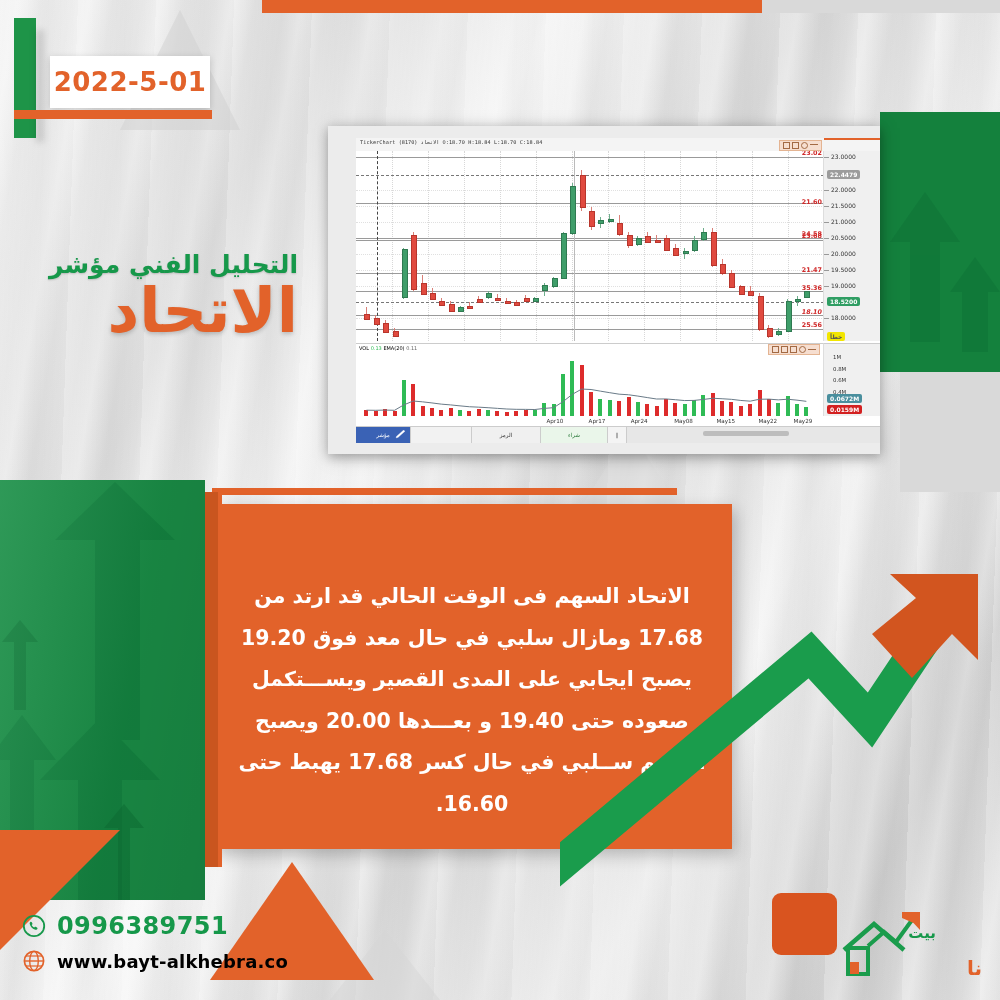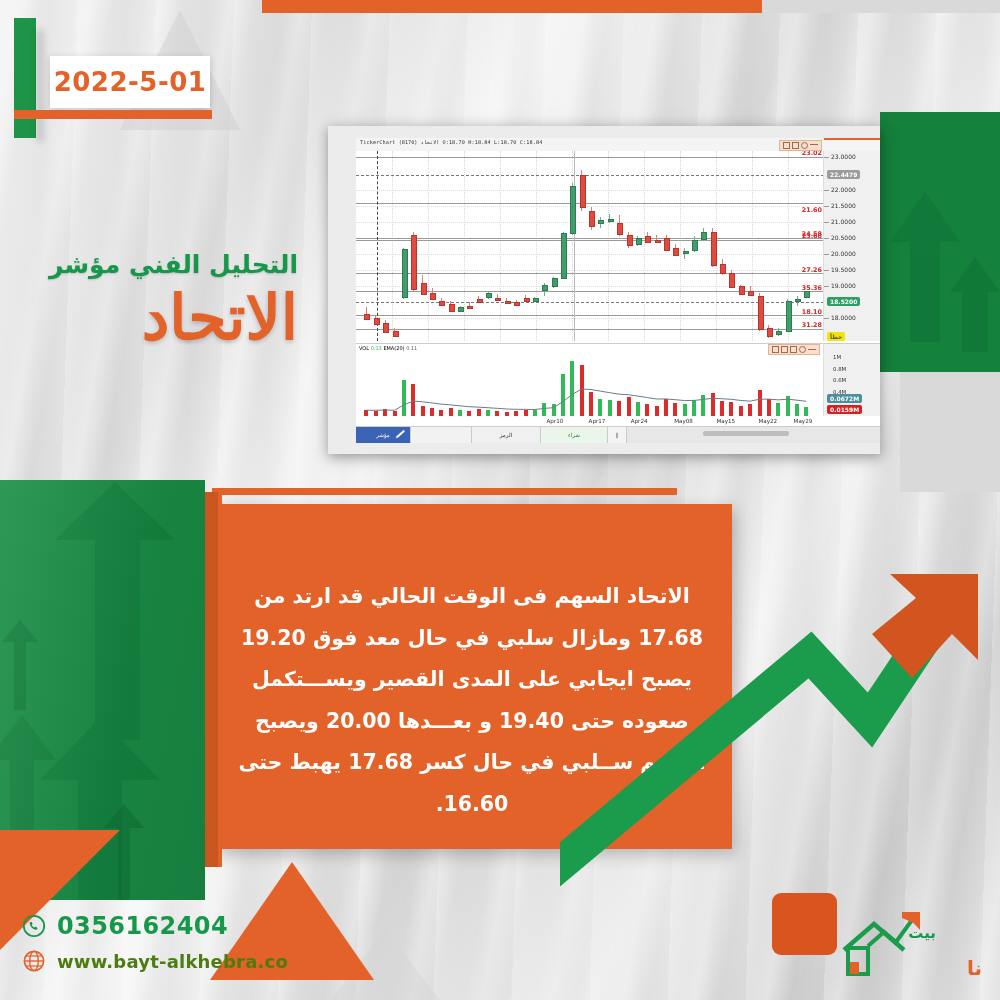--- a/index.html
+++ b/index.html
@@ -37,22 +37,22 @@
   
   .date-card{position:absolute;left:50px;top:56px;width:160px;height:52px;background:#fff;
     box-shadow:0 2px 7px rgba(0,0,0,.17);display:flex;align-items:center;justify-content:center;}
   .date-card span{color:#e2622a;font-size:26px;font-weight:bold;letter-spacing:.5px;}
   .date-underline{position:absolute;left:14px;top:110px;width:198px;height:9px;background:#e2622a;}
 
   
   .title-wrap{position:absolute;right:702px;top:252px;text-align:right;direction:rtl;}
   .title-sub{color:#16984a;font-size:25px;font-weight:bold;line-height:1;
     text-shadow:0 1px 2px rgba(0,0,0,.18);white-space:nowrap;}
-  .title-main{color:#e2622a;font-size:62px;font-weight:bold;line-height:1.02;margin-top:10px;
-    text-shadow:0 2px 4px rgba(0,0,0,.2);white-space:nowrap;font-family:Liberation Serif, serif;}
+  .title-main{color:#e2622a;font-size:62px;font-weight:bold;line-height:1.02;margin-top:2px;
+    text-shadow:0 2px 4px rgba(0,0,0,.2);white-space:nowrap;}
 
   
   .pan-green-r{position:absolute;left:880px;top:112px;width:120px;height:260px;background:#14813d;}
   .pan-orange-r{position:absolute;left:900px;top:372px;width:100px;height:120px;background:#d9d9d9;}
   .strip-orange-r{position:absolute;left:862px;top:126px;width:11px;height:236px;background:#e2622a;}
 
   
   .chart-shadow{position:absolute;left:330px;top:128px;width:552px;height:330px;
     background:rgba(0,0,0,.16);filter:blur(9px);}
   .chart-frame{position:absolute;left:328px;top:126px;width:552px;height:328px;background:#ececec;
@@ -147,21 +147,21 @@
     border-left:82px solid transparent;border-right:82px solid transparent;border-bottom:118px solid #e2622a;}
   .tri-orange-small{position:absolute;left:0px;top:830px;width:0;height:0;
     border-left:0 solid transparent;border-right:120px solid transparent;border-top:120px solid #e2622a;}
   .sq-orange{position:absolute;left:772px;top:893px;width:65px;height:62px;background:#d9541f;border-radius:9px;}
 
   
   .footer{position:absolute;left:22px;bottom:18px;}
   .f-row{display:flex;align-items:center;gap:11px;margin-bottom:9px;}
   .f-ic{width:24px;height:24px;flex:0 0 24px;}
   .f-phone{color:#16984a;font-size:24px;font-weight:bold;letter-spacing:.4px;}
-  .f-site{color:#4d7c0f;font-size:18px;font-weight:bold;letter-spacing:.2px;text-align:center;}
+  .f-site{color:#000000;font-size:18px;font-weight:bold;letter-spacing:.2px;text-align:center;}
 
   
   .logo{position:absolute;right:12px;bottom:12px;width:148px;height:92px;}
   .logo-ar{color:#16984a;font-size:34px;font-weight:bold;direction:rtl;position:absolute;right:4px;bottom:12px;
     text-shadow:0 1px 2px rgba(0,0,0,.15);}
   .logo-small{color:#16984a;font-size:15px;font-weight:bold;direction:rtl;position:absolute;right:52px;bottom:46px;}
   .logo-na{color:#e2622a;font-size:20px;font-weight:bold;position:absolute;right:6px;bottom:8px;}
 </style>
 </head>
 <body>
@@ -235,34 +235,34 @@
           <div class="gridh" style="top: 70.8475px;"></div>
           <div class="gridh" style="top: 86.9492px;"></div>
           <div class="gridh" style="top: 103.051px;"></div>
           <div class="gridh" style="top: 119.153px;"></div>
           <div class="gridh" style="top: 135.254px;"></div>
           <div class="gridh" style="top: 167.458px;"></div>
           <div class="lvl" style="top: 5.79661px;"></div>
           <div class="lbl-red" style="top: -1.70339px; text-align: right;">23.02</div>
           <div class="lvl dash" style="top: 24.2202px;"></div>
           <div class="lvl" style="top: 51.5254px;"></div>
-          <div class="lbl-red" style="top: 55px;">21.60</div>
+          <div class="lbl-red" style="top: 47px;">21.60</div>
           <div class="lvl" style="top: 86.9492px;"></div>
           <div class="lbl-red" style="top: 79.4492px;">24.58</div>
           <div class="lvl" style="top: 88.8814px;"></div>
           <div class="lbl-red" style="top: 81.3814px;">23.68</div>
           <div class="lvl" style="top: 122.373px;"></div>
-          <div class="lbl-red" style="top: 114.873px;">27.26</div>
+          <div class="lbl-red" style="top: 114.873px;">21.47</div>
           <div class="lvl" style="top: 140.407px;"></div>
           <div class="lbl-red" style="top: 132.907px;">35.36</div>
           <div class="lvl dash" style="top: 150.712px;"></div>
           <div class="lvl" style="top: 164.237px;"></div>
-          <div class="lbl-red" style="top: 156.737px;">18.10</div>
+          <div class="lbl-red" style="top: 156.737px; font-style: italic;">18.10</div>
           <div class="lvl" style="top: 177.763px;"></div>
-          <div class="lbl-red" style="top: 170.263px;">31.28</div>
+          <div class="lbl-red" style="top: 170.263px;">25.56</div>
           <div class="cursorline" style="left: 21.06px;"></div>
           <div class="cursorline2" style="left: 217.62px;"></div>
           <div class="cdl dn" style="left: 8.424px; top: 0px; height: 190px;">
             <div class="wick" style="top: 156.186px; height: 12.8814px;"></div>
             <div class="body" style="top: 162.627px; height: 4.83051px;"></div>
           </div>
           <div class="cdl dn" style="left: 17.784px; top: 0px; height: 190px;">
             <div class="wick" style="top: 164.237px; height: 9.66102px;"></div>
             <div class="body" style="top: 167.458px; height: 4.83051px;"></div>
           </div>
@@ -616,21 +616,21 @@
   <div class="sq-orange"></div>
   <div class="tri-orange-small"></div>
   <div class="tri-orange-big"></div>
 
   <div class="footer">
     <div class="f-row">
       <svg class="f-ic" viewBox="0 0 24 24">
         <circle cx="12" cy="12" r="10.2" fill="none" stroke="#16984a" stroke-width="1.8"></circle>
         <path d="M8.6 7.8c.5-.2 1 0 1.2.5l.6 1.3c.15.35.05.7-.2.95l-.5.5c.5 1.1 1.4 2 2.5 2.5l.5-.5c.25-.25.6-.35.95-.2l1.3.6c.5.22.7.72.5 1.2-.3.8-1.2 1.2-2 1-2.8-.7-5-2.9-5.7-5.7-.2-.8.1-1.7 .85-2.15z" fill="#16984a"></path>
       </svg>
-      <div class="f-phone">0356162404</div>
+      <div class="f-phone">0996389751</div>
     </div>
     <div class="f-row">
       <svg class="f-ic" viewBox="0 0 24 24">
         <circle cx="12" cy="12" r="9.6" fill="none" stroke="#e2622a" stroke-width="1.7"></circle>
         <ellipse cx="12" cy="12" rx="4.3" ry="9.6" fill="none" stroke="#e2622a" stroke-width="1.4"></ellipse>
         <line x1="2.4" y1="12" x2="21.6" y2="12" stroke="#e2622a" stroke-width="1.4"></line>
         <line x1="4.1" y1="7" x2="19.9" y2="7" stroke="#e2622a" stroke-width="1.2"></line>
         <line x1="4.1" y1="17" x2="19.9" y2="17" stroke="#e2622a" stroke-width="1.2"></line>
       </svg>
       <div class="f-site">www.bayt-alkhebra.co</div>

